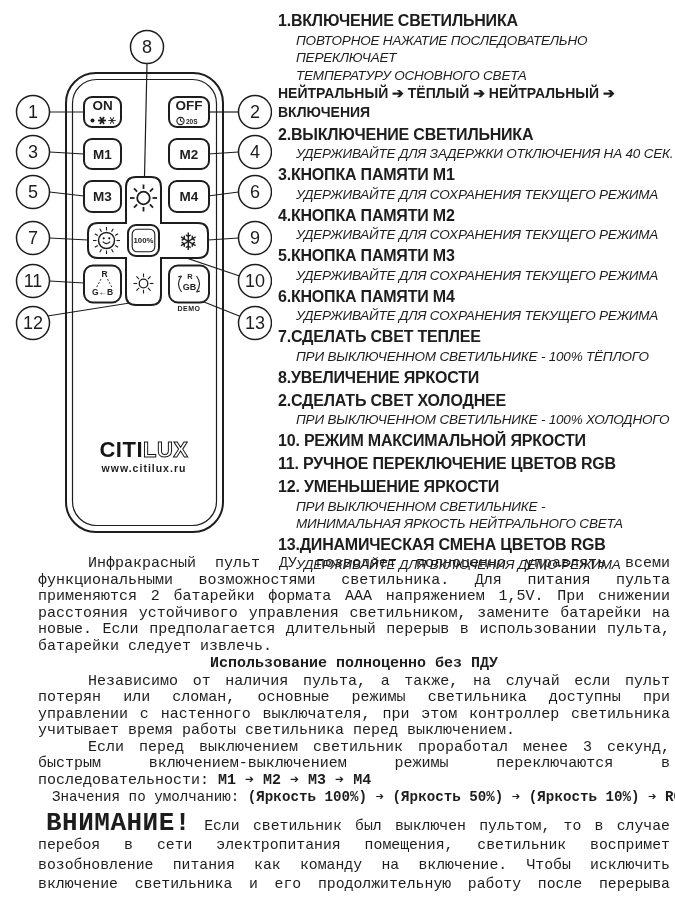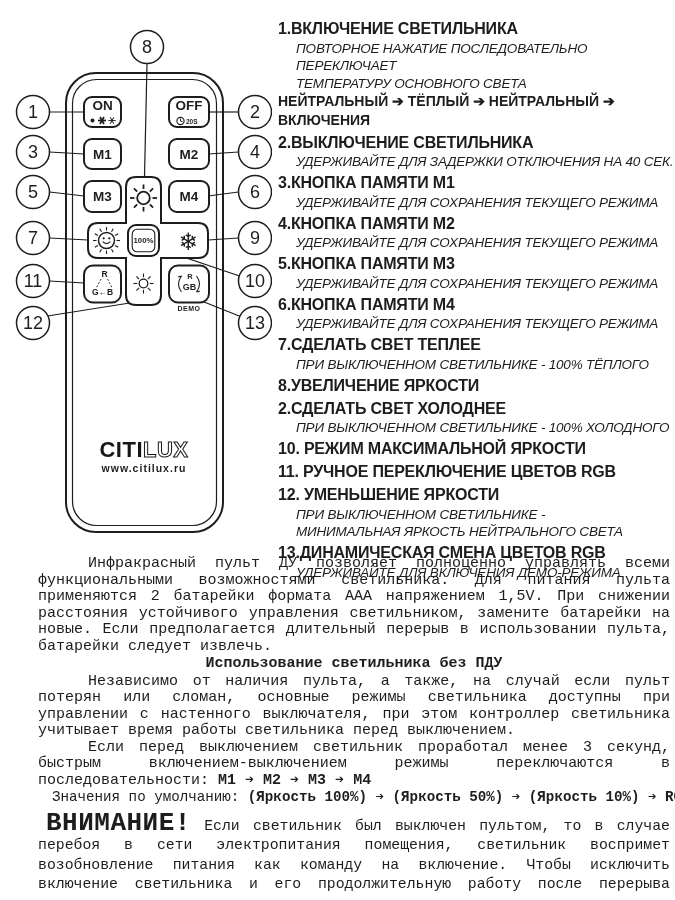--- a/index.html
+++ b/index.html
@@ -2,21 +2,21 @@
 <html><head>
 <meta charset="utf-8">
 <style>
   html,body{margin:0;padding:0;background:#888;}
   #page{position:relative;width:675px;height:900px;background:#ffffff;margin:0 auto;
         overflow:hidden;font-family:"Liberation Sans",sans-serif;color:#1d1d1d;}
   
   #figure{position:absolute;left:0;top:0;width:272px;height:560px;}
   #figure text{font-family:"Liberation Sans","DejaVu Sans",sans-serif;fill:#1d1d1d;}
   
-  #fns{position:absolute;left:278px;top:18px;width:396px;}
+  #fns{position:absolute;left:278px;top:10px;width:396px;}
   .fn{margin:0 0 1.5px 0;}
   .fn-t{display:block;font-weight:bold;font-size:16px;line-height:21.5px;letter-spacing:-0.2px;}
   .fn-s{display:block;font-style:italic;font-size:13.5px;line-height:17.5px;margin-left:18px;letter-spacing:-0.2px;}
   .fn-b{display:block;font-weight:bold;font-size:14px;line-height:19px;}
   
   #bodytext{position:absolute;left:38px;top:556px;width:632px;
             font-family:"Liberation Serif","DejaVu Serif",serif;
             font-size:15px;line-height:16.5px;text-align:justify;}
   #bodytext p{margin:0;text-indent:50px;font-family:Liberation Mono, monospace;}
   #bodytext .bheading{text-align:center;font-weight:bold;text-indent:0;margin:1px 0;}
@@ -285,20 +285,20 @@
       <span class="fn-s">МИНИМАЛЬНАЯ ЯРКОСТЬ НЕЙТРАЛЬНОГО СВЕТА</span>
     </div>
     <div class="fn">
       <span class="fn-t">13.ДИНАМИЧЕСКАЯ СМЕНА ЦВЕТОВ RGB</span>
       <span class="fn-s">УДЕРЖИВАЙТЕ ДЛЯ ВКЛЮЧЕНИЯ ДЕМО-РЕЖИМА</span>
     </div>
   </div>
 
   <div id="bodytext">
     <p>Инфракрасный пульт ДУ позволяет полноценно управлять всеми функциональными возможностями светильника. Для питания пульта применяются 2 батарейки формата ААА напряжением 1,5V. При снижении расстояния устойчивого управления светильником, замените батарейки на новые. Если предполагается длительный перерыв в использовании пульта, батарейки следует извлечь.</p>
-    <p class="bheading">Использование светильника без ПДУ</p>
+    <p class="bheading">Использование полноценно без ПДУ</p>
     <p>Независимо от наличия пульта, а также, на случай если пульт потерян или сломан, основные режимы светильника доступны при управлении с настенного выключателя, при этом контроллер светильника учитывает время работы светильника перед выключением.</p>
     <p><span>Если перед выключением светильник проработал менее 3 секунд, быстрым включением-выключением режимы переключаются в последовательности: </span><b>М1 ➔ М2 ➔ М3 ➔ М4</b></p>
     <p class="p5"><span>Значения по умолчанию: </span><b>(Яркость 100%) ➔ (Яркость 50%) ➔ (Яркость 10%) ➔ RGB-ночник.</b></p>
     <p class="att"><span class="att-big">ВНИМАНИЕ!</span> <span>Если светильник был выключен пультом, то в случае перебоя в сети электропитания помещения, светильник воспримет возобновление питания как команду на включение. Чтобы исключить включение светильника и его продолжительную работу после перерыва электропитания при отсутствии хозяев, например - когда хозяева в отпуске, отключайте светильник настенным выключателем.</span></p>
   </div>
 
 </div>
 
 </body></html>

